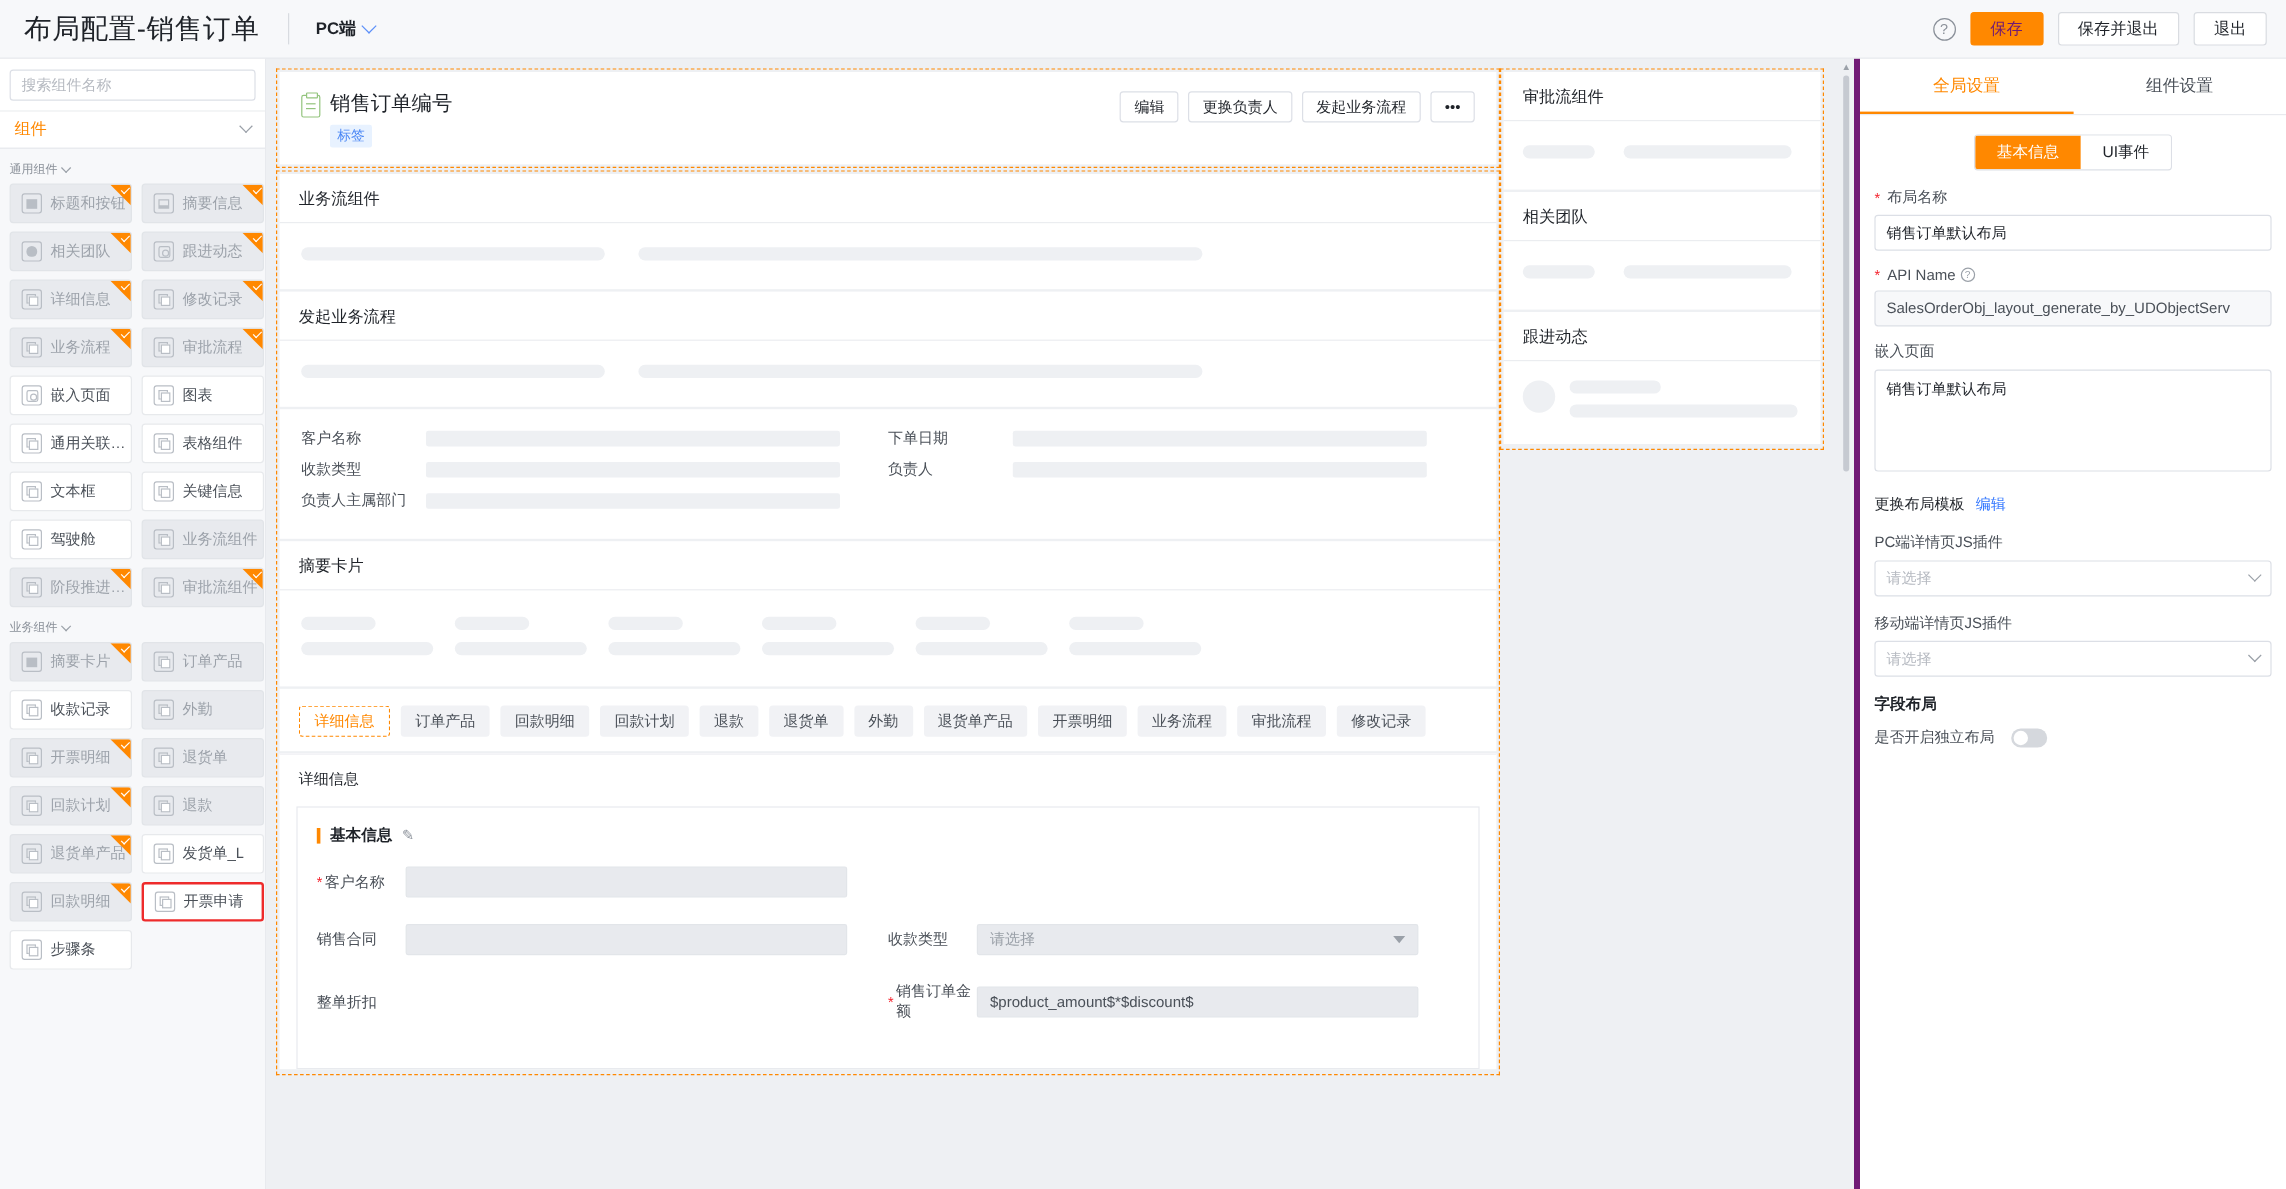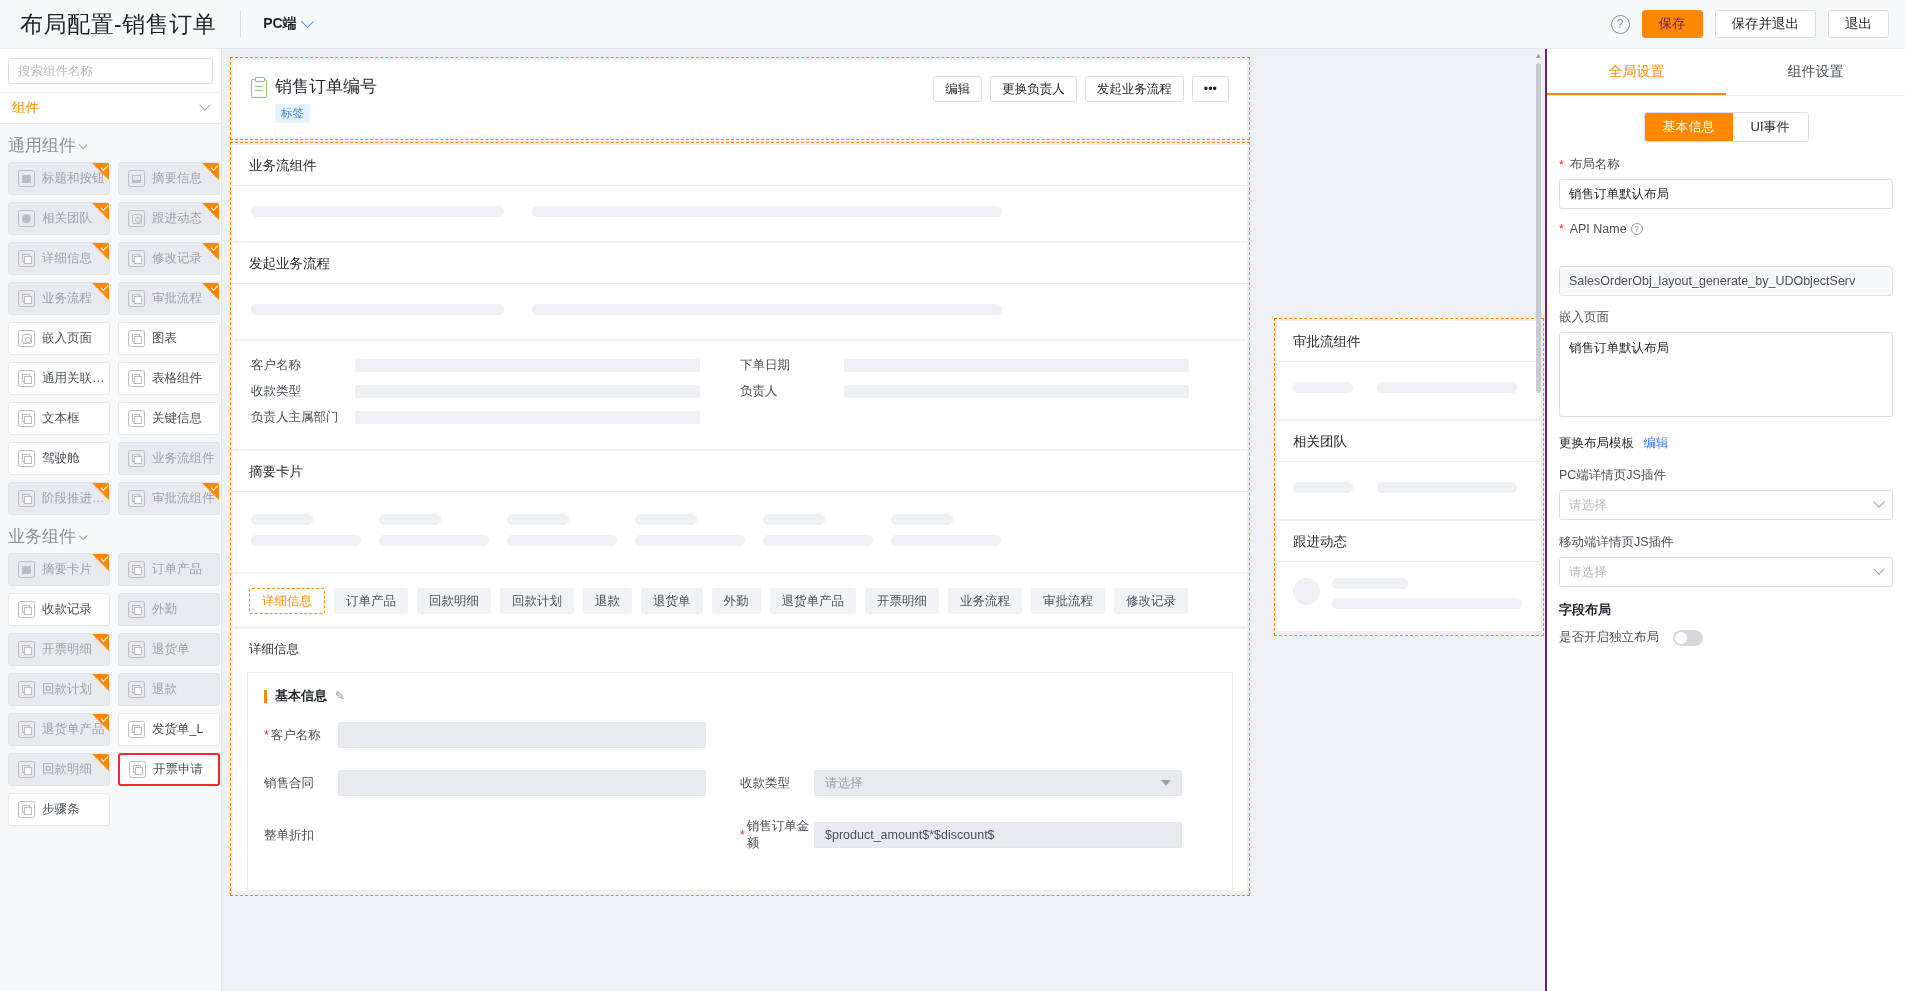--- a/index.html
+++ b/index.html
@@ -48,21 +48,21 @@
     padding:0 9px; font-size:12.5px; color:#1f2329; outline:none;
     font-family:"Liberation Sans",sans-serif; background:#fff;
   }
   .search-input::placeholder { color:#b6bac1; }
   .sb-section-head {
     height:32px; display:flex;align-items:center;justify-content:space-between;
     padding:0 12px; background:#fff; border-top:1px solid #edeef1; border-bottom:1px solid #e4e6eb;
     font-size:13.5px; color:#ff8800; cursor:pointer;
   }
   .chev-gray { width:8px;height:8px;border-right:1.4px solid #9aa0a8;border-bottom:1.4px solid #9aa0a8;transform:rotate(45deg) translate(-2px,-2px); }
-  .group-label { font-size:17px; color:#8a9099; padding:10px 0 5px 8px; display:flex; align-items:center; gap:3px; cursor:pointer;}
+  .group-label { font-size:10px; color:#8a9099; padding:10px 0 5px 8px; display:flex; align-items:center; gap:3px; cursor:pointer;}
   .chev-sm { width:6px;height:6px;border-right:1.2px solid #9aa0a8;border-bottom:1.2px solid #9aa0a8;transform:rotate(45deg) translateY(-1.5px); }
   .comp-grid { display:flex; flex-wrap:wrap; gap:7px 8px; padding:0 0 0 8px; }
   .comp-card {
     position:relative; width:102px; height:33px; border-radius:3px;
     display:flex; align-items:center; gap:7px; padding-left:9px;
     font-size:12.5px; overflow:hidden; cursor:pointer; flex:0 0 auto;
   }
   .comp-card.used { background:#e8eaee; color:#9ca2aa; border:1px solid #e1e4e8; }
   .comp-card.avail { background:#fff; color:#4a5058; border:1px solid #e7e9ec; }
   .comp-card.sel { border:2px solid #ee2b2b; background:#fff; color:#4a5058; }
@@ -88,21 +88,21 @@
     position:absolute; right:1.5px; top:1.5px; width:7px;height:4px;
     border-left:1.5px solid #fff; border-bottom:1.5px solid #fff;
     transform:rotate(-45deg);
   }
 
   
   .canvas {
     flex:1 1 auto; position:relative; background:#eef0f3;
     overflow:hidden; padding:8px 0 0 8px;
   }
-  .canvas-inner { display:flex; gap:24px; width:1308px;align-items:center; }
+  .canvas-inner { display:flex; gap:0; width:1308px; }
   .col-main { width:1020px; flex:0 0 1020px; }
   .col-side { width:270px; flex:0 0 270px; }
   .dash { border:1.4px dashed #ff8800; padding:2px; }
   .card { background:#fff; margin-bottom:2px; }
   .card-hdr { font-size:13.5px; color:#1f2329; padding:12px 0 10px 16px; border-bottom:1px solid #ebedf0; }
   .ph { background:#eef0f3; border-radius:9px; height:11px; }
   .ph-row { display:flex; gap:28px; padding:20px 18px 24px 18px; }
   .title-card { background:#fff; display:flex; align-items:flex-start; padding:16px 18px 14px 18px; }
   .rec-ic { width:16px;height:19px; border:1.6px solid #93c47d; border-radius:2px; position:relative; margin-right:8px; margin-top:3px; flex:0 0 auto;}
   .rec-ic::before{content:"";position:absolute;left:3px;top:-3.5px;width:8px;height:3px;background:#fff;border:1.4px solid #93c47d;border-radius:1px;}
@@ -138,40 +138,40 @@
   .avatar-row { display:flex; gap:12px; padding:16px 16px 22px 16px; align-items:flex-start; }
   .avt { width:27px;height:27px;border-radius:50%;background:#eef0f3;flex:0 0 auto;}
 
   
   .cv-scroll { position:absolute; right:2px; top:0; width:9px; height:100%; }
   .cv-scroll .up,.cv-scroll .dn{ width:9px;height:12px;display:flex;align-items:center;justify-content:center;color:#9aa0a8;font-size:8px;}
   .cv-thumb { position:absolute; top:14px; left:2px; width:5px; height:330px; background:#c6cad1; border-radius:3px; }
 
   
   .rpanel {
-    width:360px; flex:0 0 360px; background:#fff; border-left:2px solid #701a75;
+    width:360px; flex:0 0 360px; background:#fff; border-left:5px solid #701a75;
     overflow:hidden;
   }
   .rp-tabs { display:flex; border-bottom:1px solid #e8eaee; }
   .rp-tab { flex:1 1 50%; text-align:center; font-size:14px; color:#4a5058; padding:14px 0 12px 0; cursor:pointer; }
   .rp-tab.active { color:#ff8800; border-bottom:2px solid #ff8800; }
   .seg-wrap { display:flex; justify-content:center; padding:16px 0 14px 0; }
   .seg { display:flex; border:1px solid #dcdfe6; border-radius:3px; overflow:hidden; }
   .seg div { padding:5px 18px; font-size:13px; cursor:pointer; background:#fff; color:#1f2329; }
   .seg div.on { background:#ff8800; color:#fff; }
   .rp-body { padding:0 12px; }
   .rp-lab { font-size:12.5px; color:#4a5058; margin:0 0 6px 0; display:flex; align-items:center; gap:4px;}
   .rp-lab .req { color:#f5222d; }
   .q-ic { width:12px;height:12px;border-radius:50%;border:1px solid #9aa0a8;color:#9aa0a8;font-size:8.5px;display:flex;align-items:center;justify-content:center;}
   .rp-input {
     width:100%; height:30px; border:1px solid #dcdfe6; border-radius:3px; padding:0 9px;
     font-size:12.5px; color:#1f2329; outline:none; font-family:"Liberation Sans",sans-serif;
     margin-bottom:13px; background:#fff;
   }
-  .rp-input.readonly { background:#f7f8fa; color:#4a5058;margin-top:24px; }
+  .rp-input.readonly { background:#f7f8fa; color:#4a5058; }
   .rp-ta {
     width:100%; height:85px; border:1px solid #dcdfe6; border-radius:3px; padding:7px 9px;
     font-size:12.5px; color:#1f2329; outline:none; resize:none; margin-bottom:14px;
     font-family:"Liberation Sans",sans-serif;
   }
   .tmpl-row { font-size:12.5px; color:#1f2329; margin-bottom:15px; }
   .tmpl-row a { color:#3377ff; text-decoration:none; cursor:pointer; margin-left:6px;}
   .rp-select {
     width:100%; height:30px; border:1px solid #dcdfe6; border-radius:3px; padding:0 9px;
     font-size:12.5px; color:#b6bac1; display:flex; align-items:center; justify-content:space-between;

